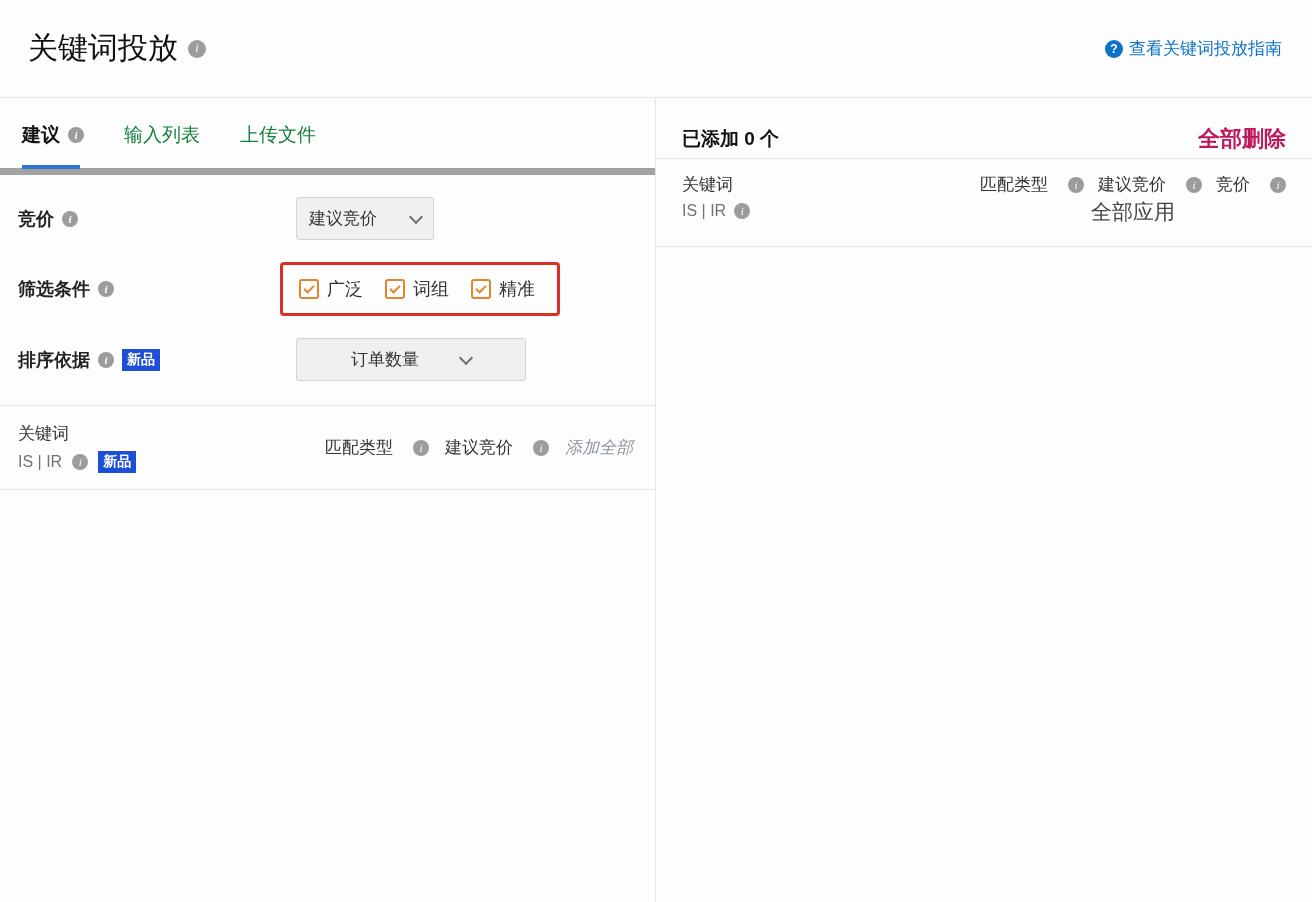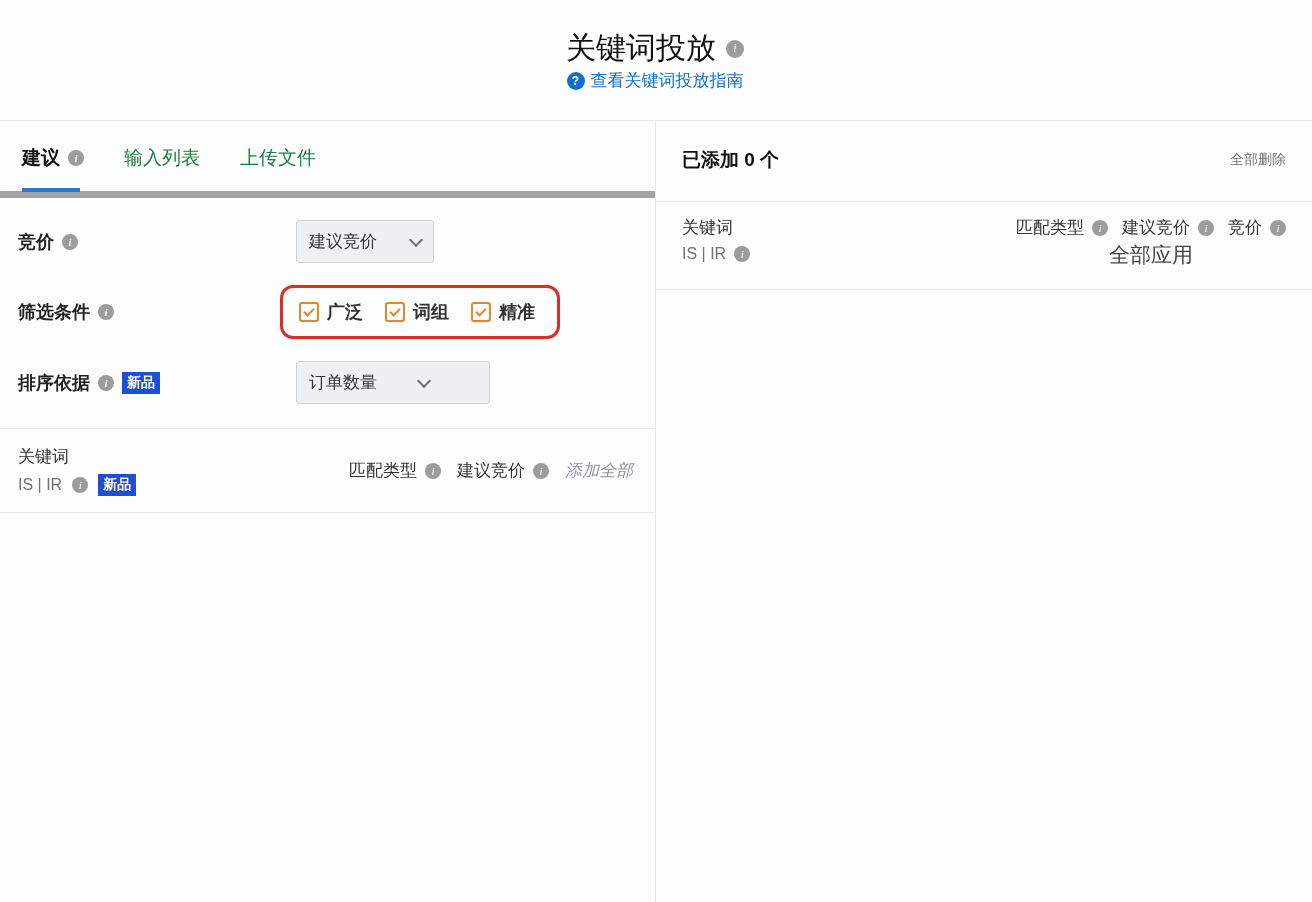--- a/index.html
+++ b/index.html
@@ -10,21 +10,20 @@
   width: 1312px;
   height: 902px;
   overflow: hidden;
 }
 .header {
   display: flex;
   align-items: center;
   justify-content: space-between;
   padding: 28px 30px 28px 28px;
   border-bottom: 1px solid #e6e6e6;
-  flex-direction: column;
 }
 .title-wrap { display: flex; align-items: center; gap: 10px; }
 .page-title { font-size: 30px; font-weight: 500; color: #111; }
 .info-icon {
   display: inline-flex; align-items: center; justify-content: center;
   width: 18px; height: 18px; border-radius: 50%;
   background: #9c9c9c; color: #fff; font-size: 12px; font-style: italic;
   font-family: Georgia, serif;
 }
 .info-icon.small { width: 16px; height: 16px; font-size: 11px; }
@@ -45,44 +44,44 @@
 .row { display: flex; align-items: center; margin-bottom: 22px; }
 .row:last-child { margin-bottom: 6px; }
 .row-label { display: inline-flex; align-items: center; gap: 8px; width: 170px; font-size: 18px; font-weight: 600; color: #222; }
 .row-label.sort { width: 170px; }
 .dropdown {
   display: inline-flex; align-items: center; justify-content: space-between;
   background: #eef0f2; border: 1px solid #cfd3d8; border-radius: 3px;
   padding: 9px 12px; font-size: 17px; color: #333; cursor: pointer;
 }
 .dropdown.small { width: 138px; margin-left: 108px; }
-.dropdown.wide { width: 194px; margin-left: 108px; justify-content: flex-start; gap: 42px; }
+.dropdown.wide { width: 230px; margin-left: 108px; justify-content: center; gap: 42px; }
 .chevron-down { width: 10px; height: 10px; border-right: 2px solid #6b6e73; border-bottom: 2px solid #6b6e73; transform: rotate(45deg); margin-top: -4px; }
-.highlight-box { display: inline-flex; align-items: center; gap: 22px; border: 3px solid #d93025; border-radius: 13px; padding: 12px 22px 12px 16px; margin-left: 92px; font-weight: bold; }
+.highlight-box { display: inline-flex; align-items: center; gap: 22px; border: 3px solid #d93025; border-radius: 4px; padding: 12px 22px 12px 16px; margin-left: 92px; }
 .cb-wrap { display: inline-flex; align-items: center; gap: 8px; cursor: pointer; }
 .cb-box {
   width: 20px; height: 20px; border: 2px solid #e0872e; border-radius: 3px;
   display: inline-flex; align-items: center; justify-content: center;
 }
 .cb-check { width: 10px; height: 6px; border-left: 2px solid #e0872e; border-bottom: 2px solid #e0872e; transform: rotate(-45deg); margin-top: -3px; }
 .cb-label { font-size: 18px; color: #333; }
 .badge-new { display: inline-block; background: #1d4ed8; color: #fff; font-size: 14px; font-weight: 700; padding: 2px 5px; }
 .list-header { display: flex; align-items: center; justify-content: space-between; padding: 16px 22px 16px 18px; border-bottom: 1px solid #e6e6e6; }
 .lh-left { display: flex; flex-direction: column; gap: 6px; }
 .lh-top { font-size: 17px; color: #333; }
 .lh-sub { display: inline-flex; align-items: center; gap: 10px; color: #6f7276; font-size: 16px; }
 .lh-right { display: inline-flex; align-items: center; gap: 16px; font-size: 17px; }
-.lh-col { display: inline-flex; align-items: center; gap: 8px; color: #333; }
+.lh-col { display: inline-flex; align-items: center; gap: 20px; color: #333; }
 .add-all { color: #8f959c; font-style: italic; cursor: pointer; }
 .empty-state { text-align: center; padding-top: 80px; }
 .empty-title { font-size: 18px; font-weight: 700; color: #222; margin-bottom: 10px; }
 .empty-sub { font-size: 17px; color: #444; }
-.right-header { display: flex; align-items: center; justify-content: space-between; padding: 26px 26px 28px 26px; border-bottom: 1px solid #e6e6e6; }
+.right-header { display: flex; align-items: center; justify-content: space-between; padding: 26px 26px 4px 26px; border-bottom: 1px solid #e6e6e6; }
 .right-title { font-size: 19px; font-weight: 700; color: #111; }
-.remove-all { font-size: 14px; color: #737373; cursor: pointer; }
+.remove-all { font-size: 22px; color: #be185d; cursor: pointer; font-weight: bold; }
 .right-cols { display: flex; align-items: flex-start; justify-content: space-between; padding: 14px 26px 20px 26px; border-bottom: 1px solid #e6e6e6; }
 .rc-left { display: flex; flex-direction: column; gap: 6px; }
 .rc-title { font-size: 17px; color: #333; }
 .rc-sub { display: inline-flex; align-items: center; gap: 8px; color: #6f7276; font-size: 16px; }
 .rc-right { text-align: center; }
 .rc-row { display: inline-flex; align-items: center; gap: 14px; font-size: 17px; color: #333; }
 .rc-apply { margin-top: 2px; color: #444; font-size: 21px; }
 </style>
 </head>
 <body>

